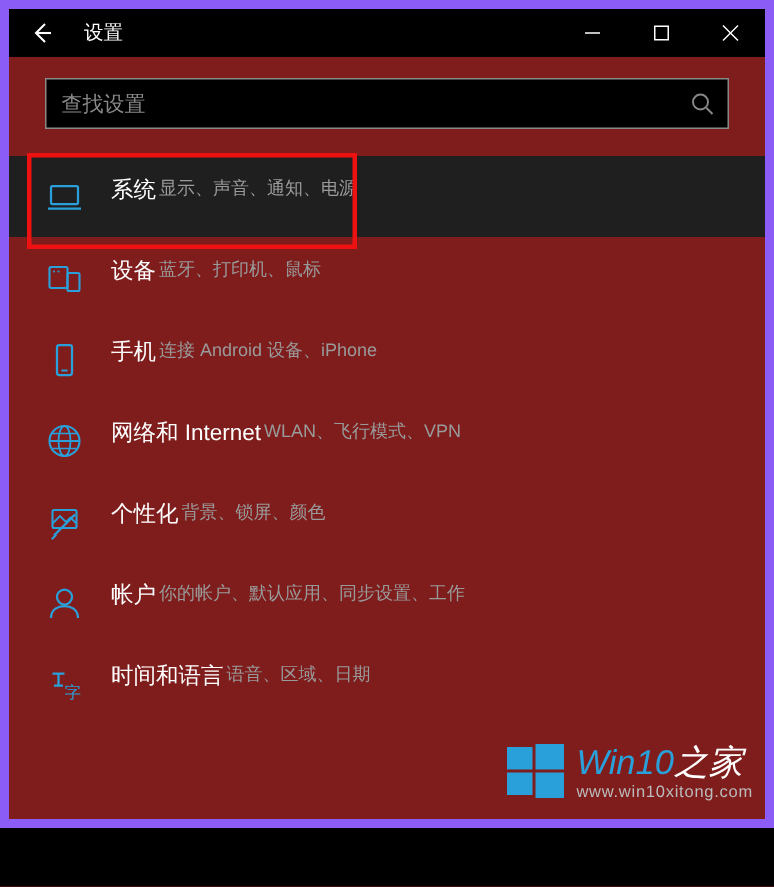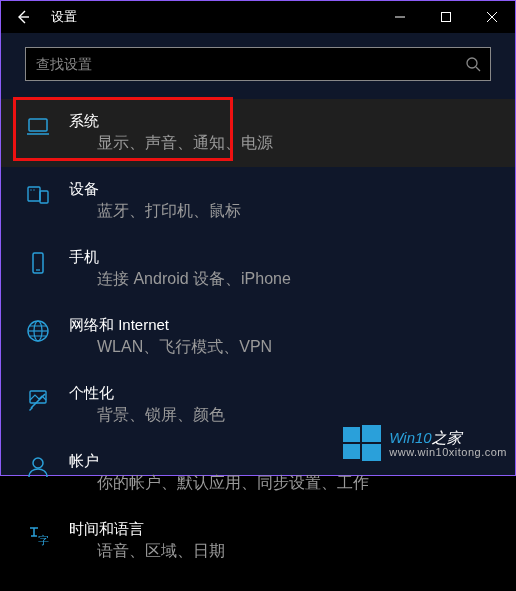--- a/index.html
+++ b/index.html
@@ -3,21 +3,21 @@
 <meta charset="utf-8">
 <style>
   * { margin: 0; padding: 0; box-sizing: border-box; }
   html, body { width: 516px; height: 591px; overflow: hidden; }
   body {
     background: #000;
     color: #fff;
     font-family: "Microsoft YaHei", "Segoe UI", sans-serif;
     position: relative;
   }
-  .window { width: 516px; height: 476px; background: #0f172a; position: relative; border: 1px solid #8b5cf6; }
+  .window { width: 516px; height: 552px; background: #7f1d1d; position: relative; border: 6px solid #8b5cf6; }
   .titlebar {
     height: 32px;
     display: flex;
     align-items: center;
     background: #000;
   }
   .back-btn {
     width: 44px; height: 32px;
     display: flex; align-items: center; justify-content: center;
     color: #fff;
@@ -65,23 +65,23 @@
     cursor: pointer;
   }
   .item.selected { background: #1f1f1f; }
   .item-icon {
     width: 26px; height: 26px;
     flex: 0 0 26px;
     display:flex; align-items:center; justify-content:center;
     color: #2aa0da;
     margin-top: 2px;
   }
-  .item-text { display:flex; flex-direction:column; gap:2px; }
+  .item-text { display:flex; flex-direction:row; gap:2px; }
   .item-title { font-size: 15px; color:#fff; font-weight: 400; }
-  .item-sub { font-size: 16px; color:#9a9a9a;margin-left:28px; }
+  .item-sub { font-size: 12px; color:#9a9a9a; }
 
   .highlight-box {
     position: absolute;
     left: 12px;
     top: 96px;
     width: 220px;
     height: 64px;
     border: 3px solid #e11;
     pointer-events: none;
   }
@@ -91,21 +91,21 @@
     right: 8px;
     bottom: 10px;
     display: flex;
     align-items: center;
     gap: 6px;
   }
   .wm-logo {
     width: 42px; height: 42px;
   }
   .wm-text { display:flex; flex-direction:column; line-height:1.1; }
-  .wm-top { font-size: 15px; color:#fff; font-style: italic; font-weight: 500; }
+  .wm-top { font-size: 23px; color:#fff; font-style: italic; font-weight: 500; }
   .wm-top .accent { color:#2aa0da; }
   .wm-url { font-size: 11px; color:#bbb; letter-spacing: .5px; }
 </style>
 </head>
 <body>
 
 <div class="window">
 
   <div class="titlebar">
     <div class="back-btn">

